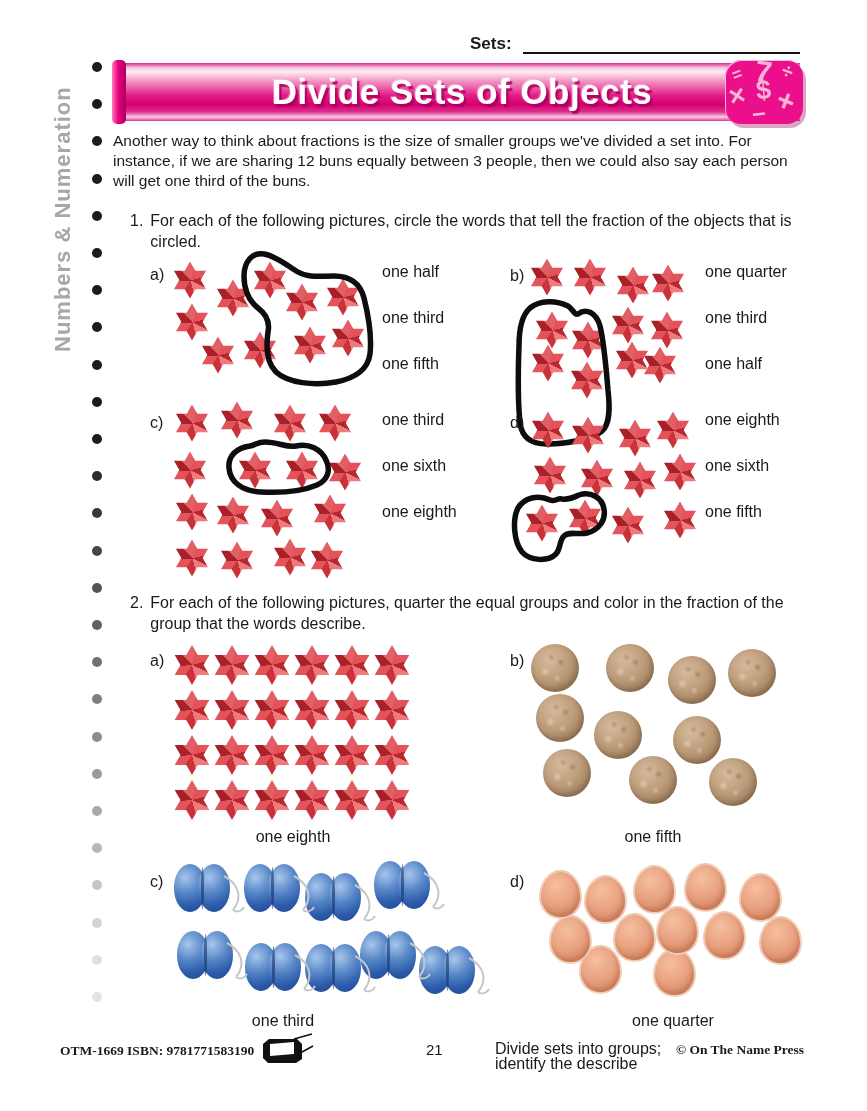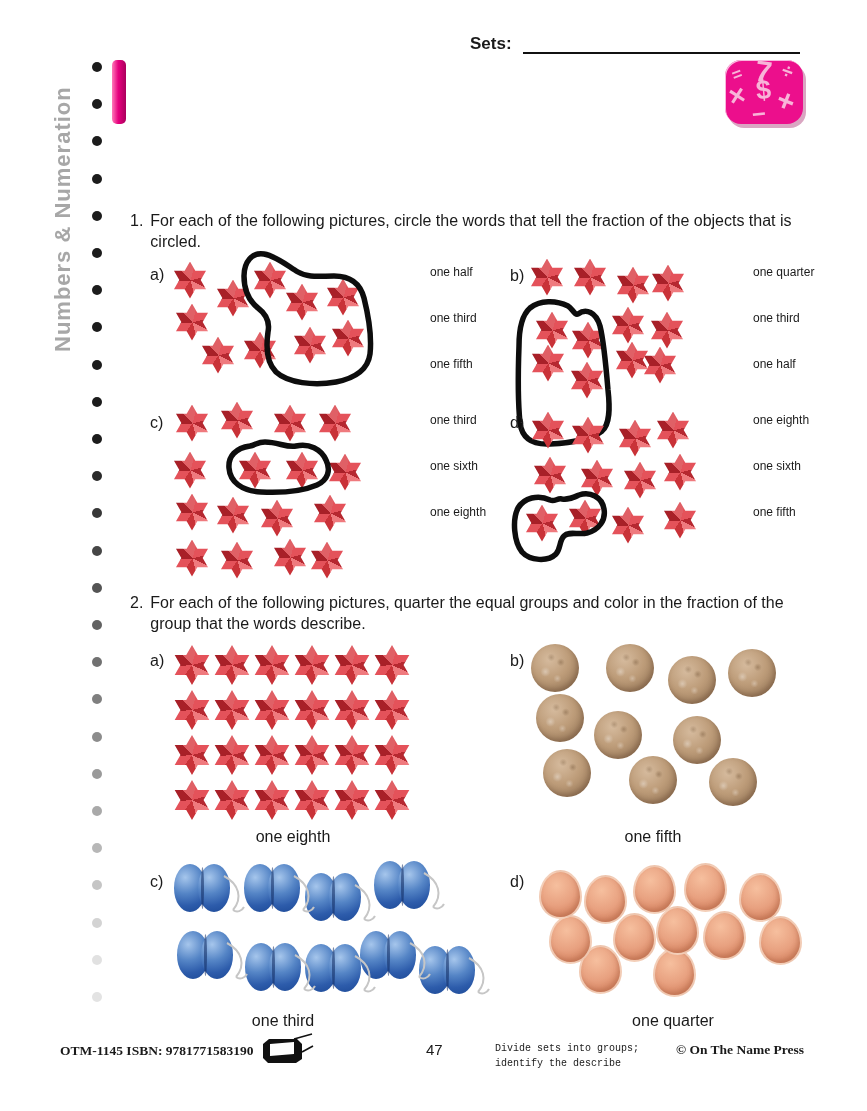--- a/index.html
+++ b/index.html
@@ -43,21 +43,21 @@
   .qtext{flex:1;}
 
   
   .qitem{position:absolute;}
   .item-label{position:absolute;font-size:16px;}
   .objects{position:absolute;}
   .obj{position:absolute;}
   .blob{position:absolute;left:0;top:0;overflow:visible;}
   .blob path{fill:none;stroke:#0d0d0d;stroke-width:5.5;stroke-linejoin:round;stroke-linecap:round;}
   .options{position:absolute;}
-  .option{font-size:12px;line-height:20px;margin-bottom:26px;white-space:nowrap;margin-left:48px;}
+  .option{font-size:16px;line-height:20px;margin-bottom:26px;white-space:nowrap;}
   .caption{position:absolute;font-size:16px;text-align:center;}
 
   
   .star{clip-path:polygon(50% 0%,64.4% 25%,93.3% 25%,78.9% 50%,93.3% 75%,64.4% 75%,50% 100%,35.6% 75%,6.7% 75%,21.1% 50%,6.7% 25%,35.6% 25%);
      background:conic-gradient(from 15deg,#e4525a 0deg 60deg,#b62830 60deg 100deg,#ef7a7e 100deg 150deg,#c93238 150deg 200deg,#e4525a 200deg 250deg,#a82028 250deg 300deg,#e06066 300deg 360deg);}
   .cookie{border-radius:50%;
      background:
        radial-gradient(circle 4px at 30% 58%, rgba(255,255,255,.35), transparent 5px),
        radial-gradient(circle 3px at 62% 38%, rgba(110,80,50,.4), transparent 4px),
        radial-gradient(circle 3px at 55% 72%, rgba(255,255,255,.3), transparent 4px),
@@ -74,33 +74,36 @@
   .string{position:absolute;right:-17px;top:10px;width:26px;height:40px;overflow:visible;z-index:1;}
   .string path{fill:none;stroke:#c6c6c6;stroke-width:2;}
   .egg{border-radius:50% 50% 50% 50%/55% 55% 45% 45%;border:2px solid rgba(246,219,200,.75);
      background:radial-gradient(circle at 40% 30%, #f6bf9e 0%, #e8a180 50%, #d4825f 85%, #c97754 100%);
      box-shadow:inset -2px -3px 4px rgba(160,90,60,.35);}
 
   
   .f-code{position:absolute;left:60px;top:1043px;font-size:13.5px;font-weight:bold;font-family:"Liberation Serif","DejaVu Serif",serif;}
   .f-book{position:absolute;left:260px;top:1031px;}
   .f-page{position:absolute;left:426px;top:1041px;font-size:15px;}
-  .f-tag{position:absolute;left:495px;top:1041px;font-size:10px;line-height:15px;font-family:Liberation Mono, monospace;}
+  .f-tag{position:absolute;left:495px;top:1041px;font-size:16px;line-height:15px;font-family:Liberation Sans, sans-serif;}
   .f-copy{position:absolute;left:676px;top:1042px;font-size:13.5px;font-weight:bold;font-family:"Liberation Serif","DejaVu Serif",serif;}
 </style>
 </head>
 <body>
 
 <div class="page">
 
   <div class="name-label">Sets:</div>
   <div class="name-line"></div>
 
   <div class="banner">
     <div class="banner-cap"></div>
+    <div class="banner-bar">
+      <div class="banner-title">Divide Sets of Objects</div>
+    </div>
     <div class="badge">
       <span class="bg1">=</span>
       <span class="bg2">7</span>
       <span class="bg3">÷</span>
       <span class="bg4">×</span>
       <span class="bg5">$</span>
       <span class="bg6">+</span>
       <span class="bg7">−</span>
     </div>
   </div>
@@ -128,20 +131,21 @@
       <div class="dot" style="top: 731.6px; opacity: 0.504;"></div>
       <div class="dot" style="top: 768.8px; opacity: 0.442;"></div>
       <div class="dot" style="top: 806px; opacity: 0.38;"></div>
       <div class="dot" style="top: 843.2px; opacity: 0.318;"></div>
       <div class="dot" style="top: 880.4px; opacity: 0.256;"></div>
       <div class="dot" style="top: 917.6px; opacity: 0.194;"></div>
       <div class="dot" style="top: 954.8px; opacity: 0.132;"></div>
       <div class="dot" style="top: 992px; opacity: 0.12;"></div>
     </div>
 
+  <div class="intro">Another way to think about fractions is the size of smaller groups we've divided a set into. For instance, if we are sharing 12 buns equally between 3 people, then we could also say each person will get one third of the buns.</div>
 
   <div class="question" style="left:130px;top:210px;width:690px">
     <span class="qnum">1.</span>
     <span class="qtext">For each of the following pictures, circle the words that tell the fraction of the objects that is circled.</span>
   </div>
 
   <div class="qitem" style="left:150px;top:250px;width:430px;height:148px">
     <div class="item-label" style="left:0;top:16px">a)</div>
     <div class="objects" style="left:18px;top:2px;width:200px;height:140px">
         <div class="obj star" style="width: 37px; height: 37px; left: 161.5px; top: 67.5px;"></div>
@@ -382,27 +386,27 @@
         <div class="obj egg" style="width: 39px; height: 45px; left: 20.5px; top: 47.5px;"></div>
         <div class="obj egg" style="width: 39px; height: 45px; left: 210.5px; top: 5.5px;"></div>
         <div class="obj egg" style="width: 39px; height: 45px; left: 155.5px; top: -4.5px;"></div>
         <div class="obj egg" style="width: 39px; height: 45px; left: 104.5px; top: -2.5px;"></div>
         <div class="obj egg" style="width: 39px; height: 45px; left: 55.5px; top: 7.5px;"></div>
         <div class="obj egg" style="width: 39px; height: 45px; left: 10.5px; top: 2.5px;"></div>
       </div>
     <div class="caption" style="left:18px;top:157px;width:290px">one quarter</div>
   </div>
 
-  <div class="f-code">OTM-1145  ISBN: 9781771583190</div>
+  <div class="f-code">OTM-1669  ISBN: 9781771583190</div>
   <svg class="f-book" width="54" height="36" viewBox="0 0 54 36">
     <path d="M3 13 L9 8 L37 8 L42 13 L42 28 L36 32 L8 32 L3 27 Z" fill="#111"></path>
     <path d="M10 13 L34 11 L34 23 L10 25 Z" fill="#fff"></path>
     <line x1="34" y1="8" x2="52" y2="3" stroke="#111" stroke-width="1.6"></line>
     <line x1="42" y1="21" x2="53" y2="15" stroke="#111" stroke-width="1.6"></line>
   </svg>
-  <div class="f-page">47</div>
+  <div class="f-page">21</div>
   <div class="f-tag">
     <div>Divide sets into groups;</div>
     <div>identify the describe</div>
   </div>
   <div class="f-copy">© On The Name Press</div>
 
 </div>
 
 </body></html>

